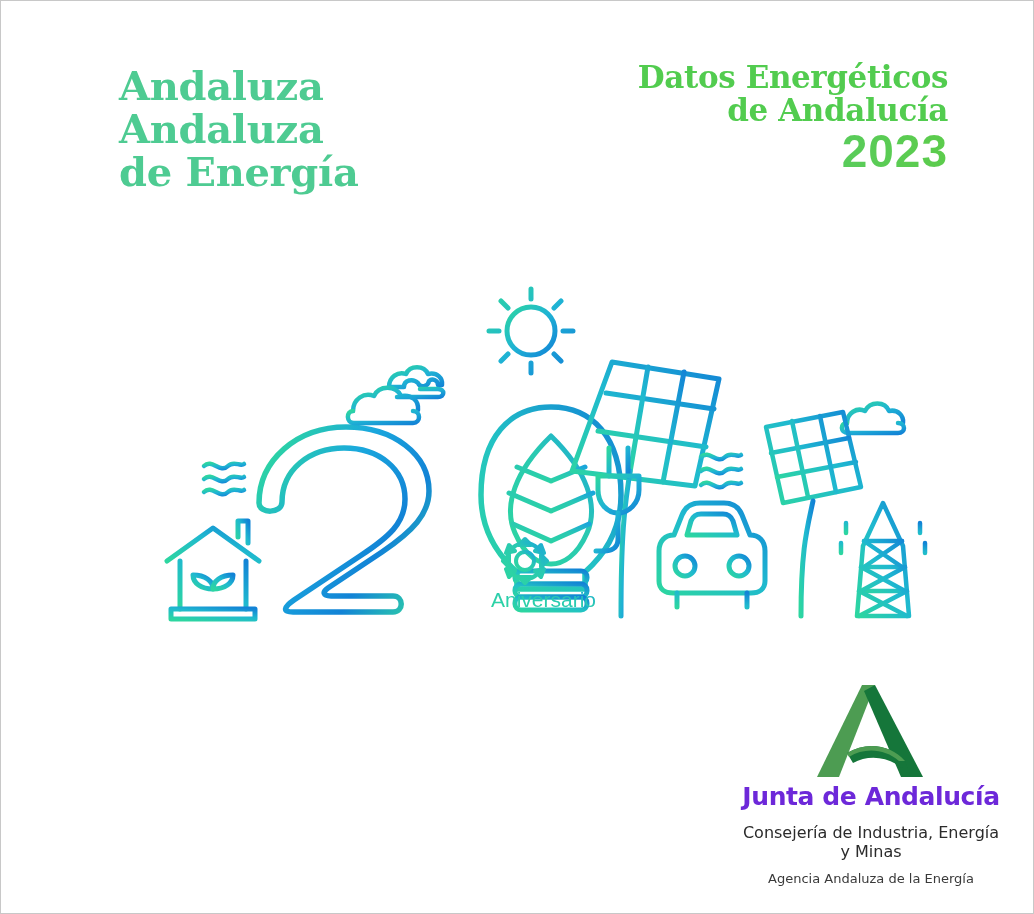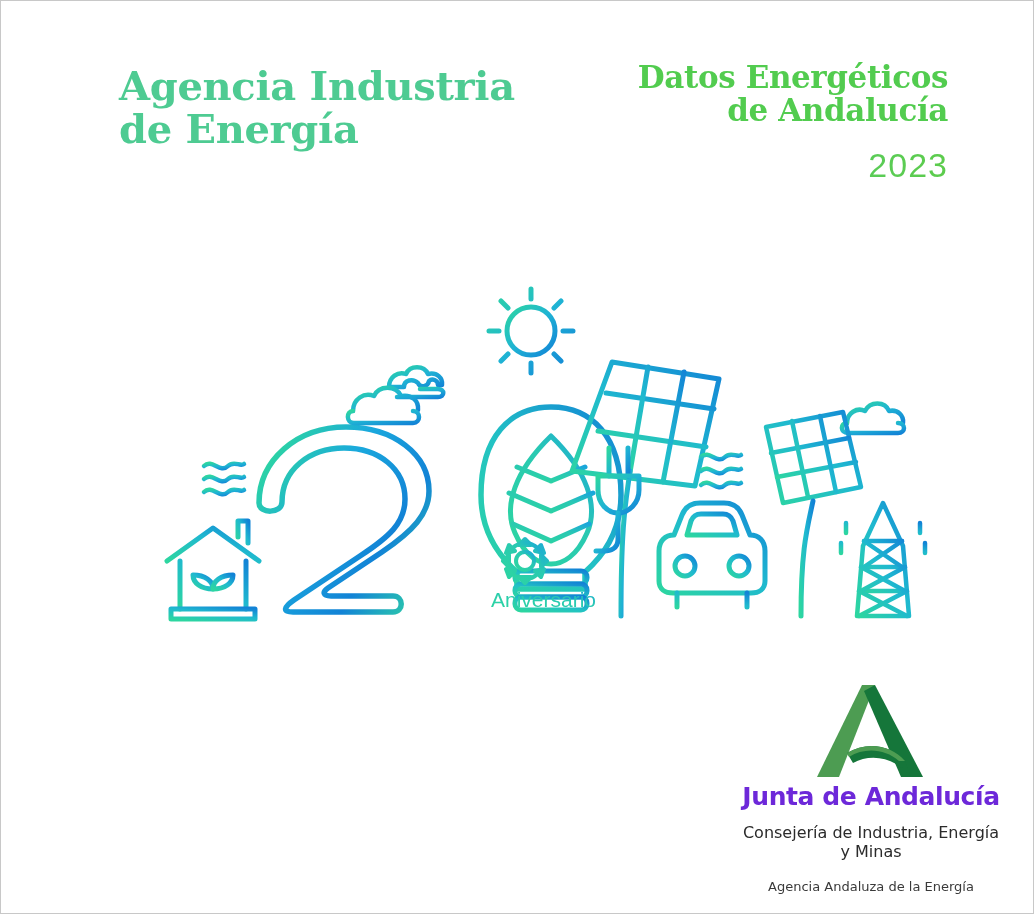--- a/index.html
+++ b/index.html
@@ -44,24 +44,24 @@
   .title-right .main {
     font-family: "DejaVu Serif", serif;
     font-weight: bold;
     font-size: 31px;
     line-height: 1.08;
     letter-spacing: -0.4px;
     color: #52cc4f;
     white-space: pre-line;
   }
   .title-right .year {
-    margin-top: 20px;
+    margin-top: 0;
     font-family: "Liberation Sans", sans-serif;
-    font-weight: 400;
-    font-size: 34px;
+    font-weight: 700;
+    font-size: 46px;
     line-height: 1;
     letter-spacing: 1px;
     background: linear-gradient(90deg, #4ecb92 0%, #5ccc4c 100%);
     -webkit-background-clip: text;
     background-clip: text;
     color: transparent;
   }
 
   
   .illo {
@@ -92,33 +92,33 @@
   }
   .logo-consejeria {
     margin-top: 12px;
     font-family: "DejaVu Sans", sans-serif;
     font-size: 16px;
     color: #2b2b2b;
     line-height: 1.22;
     white-space: pre-line;
   }
   .logo-agencia {
-    margin-top: 17px;
+    margin-top: 9px;
     font-family: "DejaVu Sans", sans-serif;
     font-size: 13px;
     color: #3a3a3a;
     line-height: 1.2;
   }
 </style>
 </head>
 <body>
 
 <div id="page">
 
-  <div class="title-left">Agencia Industria
+  <div class="title-left">Andaluza Andaluza
 de Energía</div>
 
   <div class="title-right">
     <div class="main">Datos Energéticos
 de Andalucía</div>
     <div class="year">2023</div>
   </div>
 
   <div class="illo">
     <svg width="1034" height="370" viewBox="0 0 1034 370" xmlns="http://www.w3.org/2000/svg">

